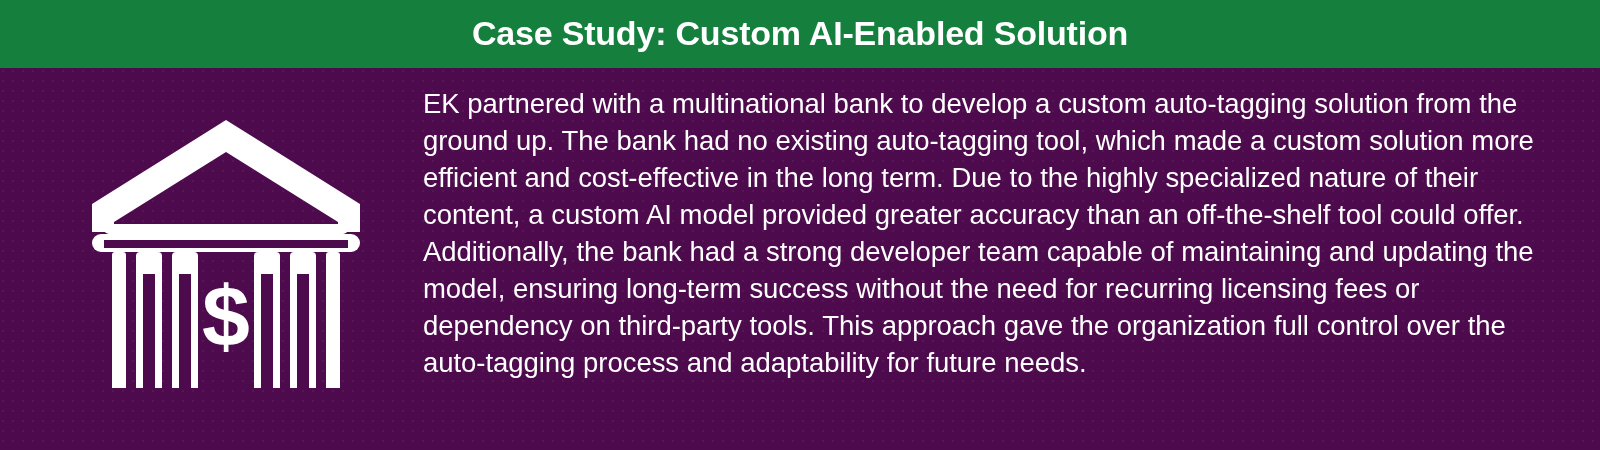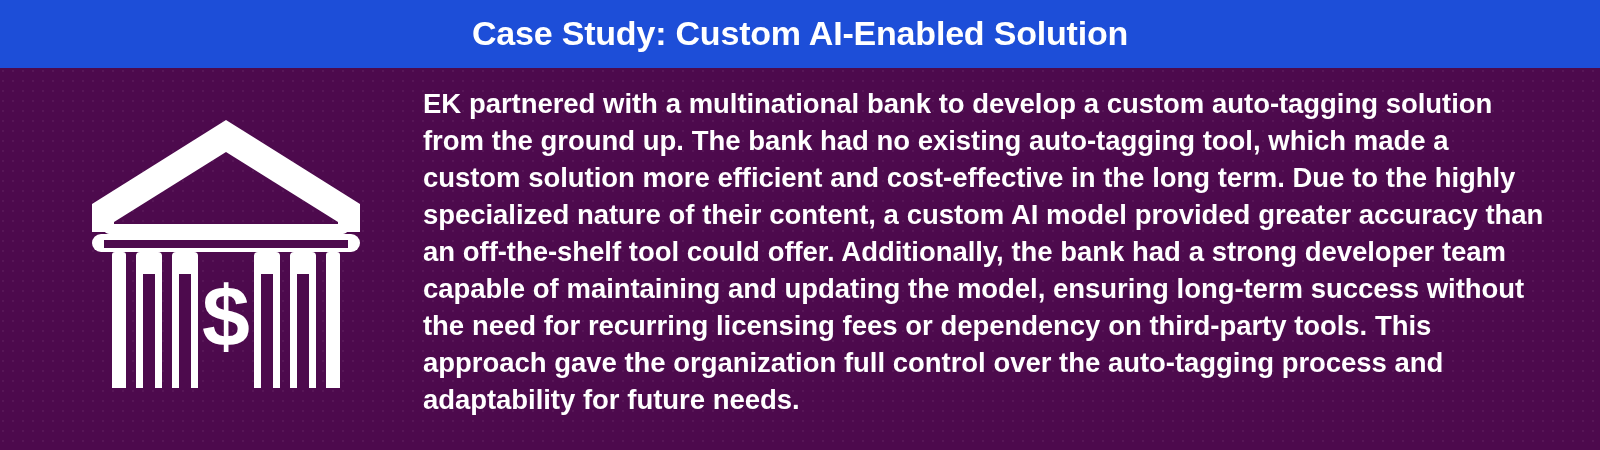--- a/index.html
+++ b/index.html
@@ -18,21 +18,21 @@
     overflow: hidden;
     background: #4d0a4d;
   }
   
   #header-bar {
     position: absolute;
     left: 0;
     top: 0;
     width: 1600px;
     height: 68px;
-    background: #1d4ed8;
+    background: #15803d;
     display: flex;
     align-items: center;
     justify-content: center;
     box-sizing: border-box;
   }
   #header-title {
     color: #ffffff;
     font-size: 34px;
     font-weight: bold;
     letter-spacing: -0.2px;
@@ -67,21 +67,21 @@
   #body-text-block {
     position: absolute;
     left: 423px;
     top: 17px;
     width: 1130px;
   }
   #body-paragraph {
     margin: 0;
     color: #ffffff;
     font-size: 27.5px;
-    font-weight: bold;
+    font-weight: normal;
     line-height: 37px;
     letter-spacing: -0.05px;
     text-align: left;
     word-spacing: 0.2px;
   }
 </style>
 </head>
 <body>
 
 <div id="card">

